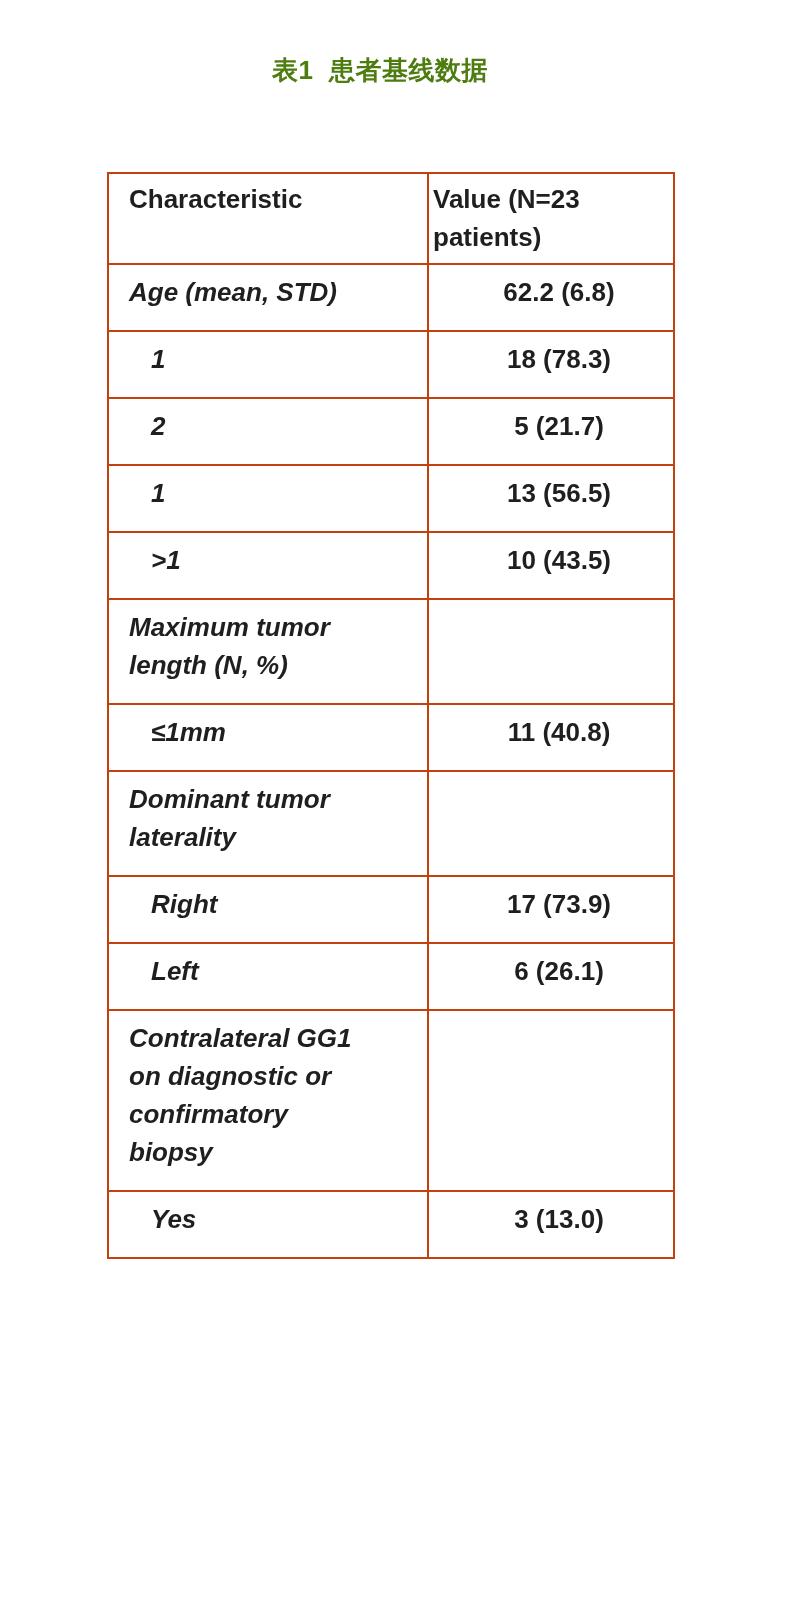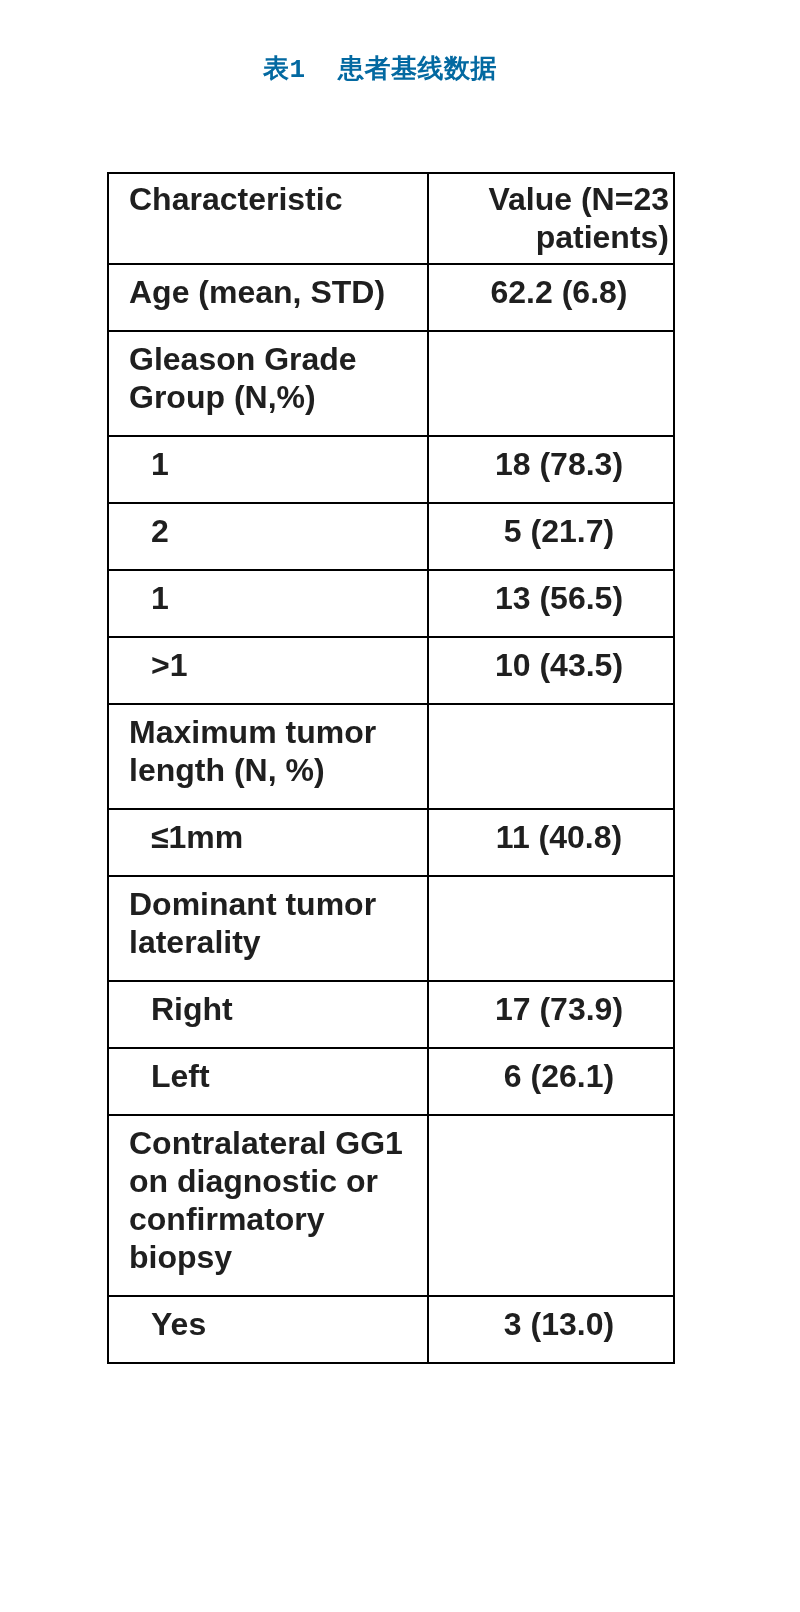--- a/index.html
+++ b/index.html
@@ -35,81 +35,77 @@
   table.baseline-table {
     position: absolute;
     top: 172px;
     left: 107px;
     width: 566px;
     border-collapse: collapse;
     table-layout: fixed;
   }
   table.baseline-table th,
   table.baseline-table td {
-    border: 2px solid #000000;
+    border: 2px solid #c2410c;
     color: #1f1f1f;
     font-weight: bold;
-    font-size: 32px;
+    font-size: 26px;
     line-height: 38px;
     white-space: pre-line;
     vertical-align: top;
     box-sizing: border-box;
     overflow: hidden;
   }
   th.col-char {
     width: 320px;
     text-align: left;
     vertical-align: middle;
     padding: 6px 8px 6px 20px;
     height: 91px;
   }
   th.col-val {
     width: 246px;
-    text-align: right;
+    text-align: left;
     vertical-align: middle;
     padding: 6px 4px;
     height: 91px;
   }
   td.char-cell {
     padding: 8px 8px 19px 20px;
     height: 56px;
+    font-style: italic;
   }
   td.char-cell.indent {
     padding-left: 42px;
   }
   td.value-cell {
     text-align: center;
     padding: 8px 4px 6px 20px;
     height: 56px;
   }
 </style>
 </head>
 <body>
 
 <div class="page">
 
-  <h1 class="table-title" style="color: #0369a1; font-family: Liberation Mono, monospace;">表1  患者基线数据</h1>
+  <h1 class="table-title" style="color: #4d7c0f;">表1  患者基线数据</h1>
 
   <table class="baseline-table">
     <thead>
       <tr>
         <th class="col-char">Characteristic</th>
         <th class="col-val">Value (N=23
 patients)</th>
       </tr>
     </thead>
     <tbody>
         <tr>
           <td class="char-cell">Age (mean, STD)</td>
           <td class="value-cell">62.2 (6.8)</td>
-        </tr>
-        <tr>
-          <td class="char-cell">Gleason Grade
-Group (N,%)</td>
-          <td class="value-cell"></td>
         </tr>
         <tr>
           <td class="char-cell indent">1</td>
           <td class="value-cell">18 (78.3)</td>
         </tr>
         <tr>
           <td class="char-cell indent">2</td>
           <td class="value-cell">5 (21.7)</td>
         </tr>
         <tr>

